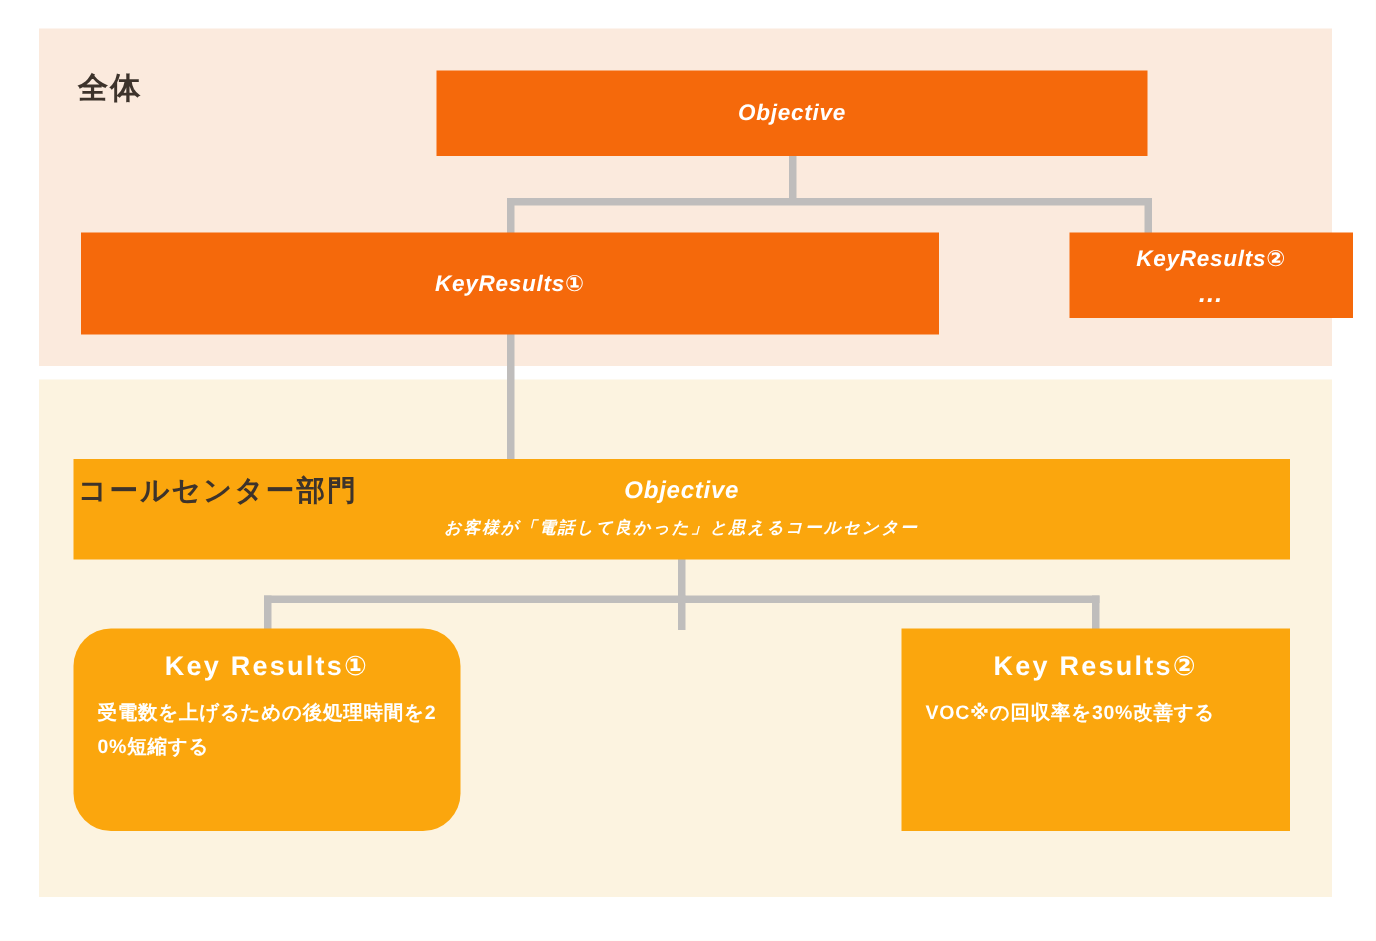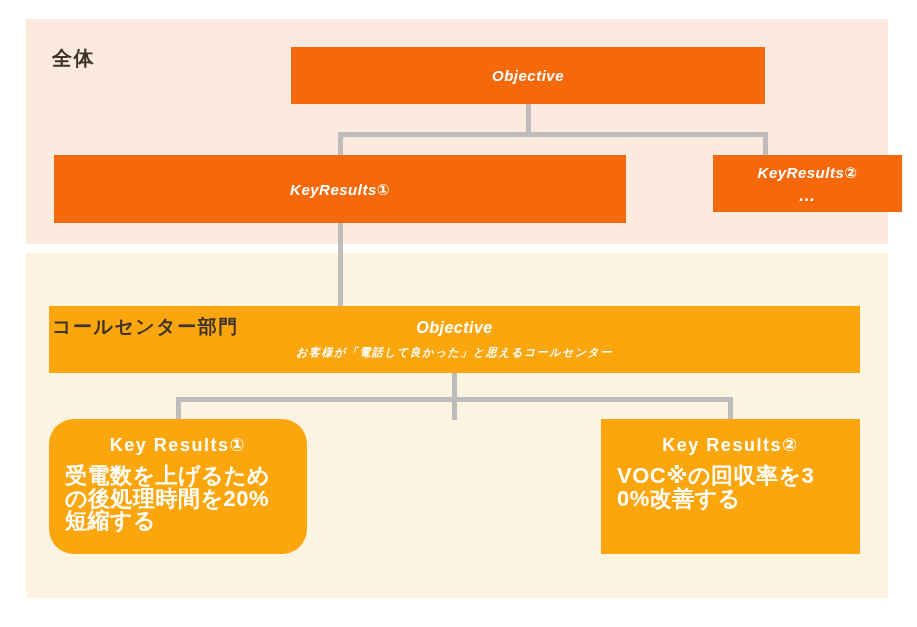--- a/index.html
+++ b/index.html
@@ -71,21 +71,21 @@
   .kr-card.c2 { left: 325px; width: 258px; }
   .kr-card.c3 { left: 601px; width: 259px; }
   .kr-card .kr-title {
     text-align: center;
     font-size: 18px;
     letter-spacing: 1.5px;
     margin-bottom: 9px;
   }
   .kr-card .kr-body {
     text-align: left;
-    font-size: 22px;
+    font-size: 13px;
     line-height: 22.5px;
     letter-spacing: 0.5px;
     word-break: break-all;
     overflow-wrap: break-word;
   }
 
   .footnote {
     position: absolute;
     top: 562px;
     right: 39px;

